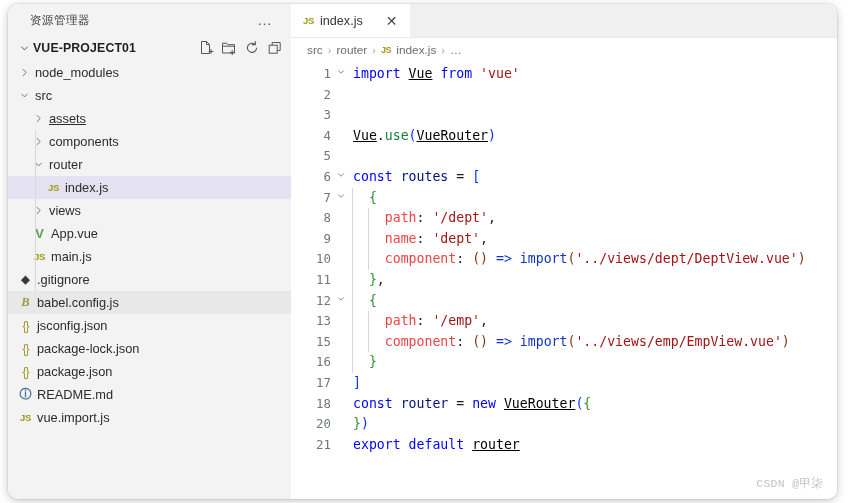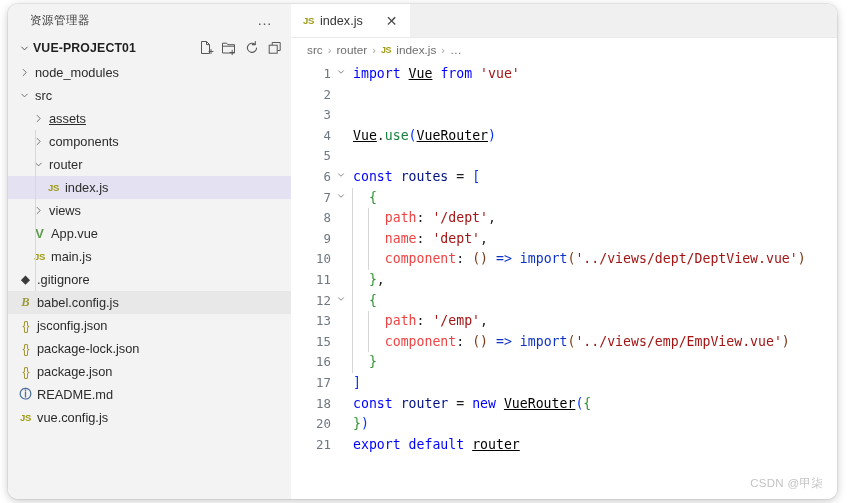--- a/index.html
+++ b/index.html
@@ -136,21 +136,21 @@
   .br0{color:#0431fa;}
   .br1{color:#319331;}
   .br2{color:#7b3814;}
   .fn{color:#15803d;}
   
   .ig{position:absolute;top:0;height:20.6px;width:1px;background:#d6d6d6;}
   
   .watermark{
     position:absolute;right:14px;bottom:8px;
     font-size:11.5px;color:#c3c3c3;
-    font-family:Liberation Sans, sans-serif;
+    font-family:Liberation Mono, monospace;
     letter-spacing:.3px;
   }
 </style>
 </head>
 <body>
 
 <div id="app-window">
 
   <div id="sidebar">
 
@@ -296,21 +296,21 @@
         <div class="row" style="padding-left: 8px;">
           <span class="ficon">
             <span class="md-ic">ⓘ</span>
           </span>
           <span class="fname">README.md</span>
         </div>
         <div class="row" style="padding-left: 8px;">
           <span class="ficon">
             <span class="js-ic">JS</span>
           </span>
-          <span class="fname">vue.config.js</span>
+          <span class="fname">vue.import.js</span>
         </div>
         <div class="tree-guide" style="top: 70px; height: 161px; bottom: auto;"></div>
       </div>
   </div>
 
   <div id="editor">
 
     <div class="tabbar">
       <div class="tab">
         <span class="tjs">JS</span>

